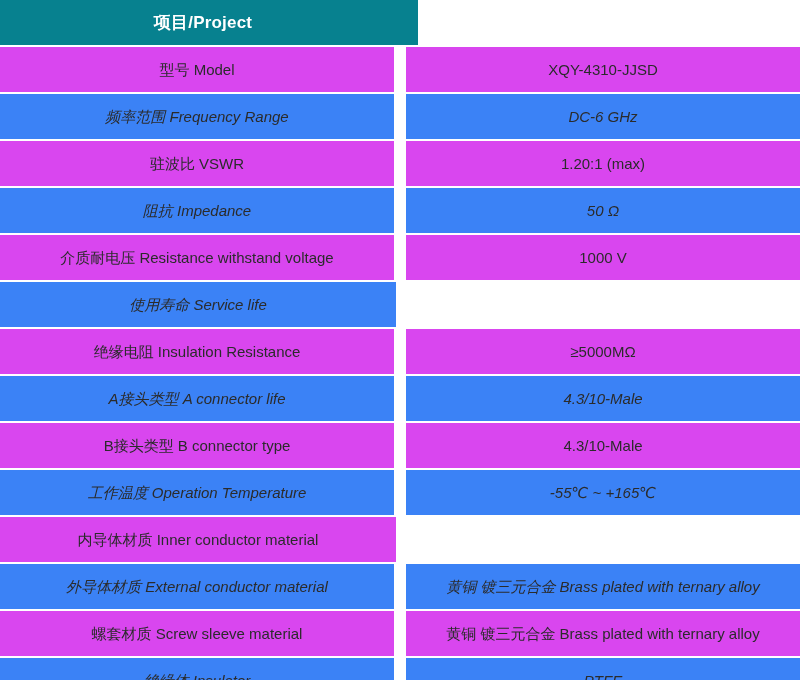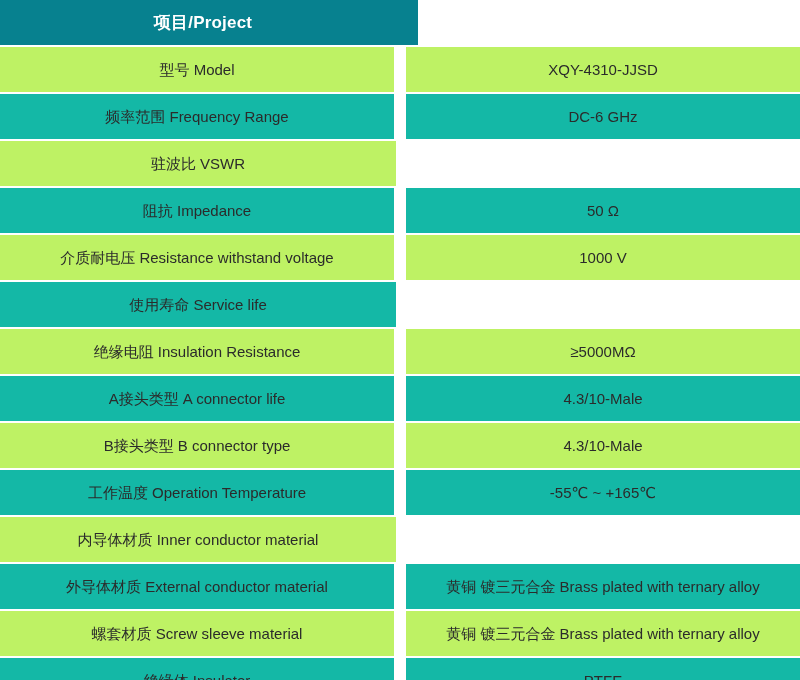--- a/index.html
+++ b/index.html
@@ -61,25 +61,26 @@
     letter-spacing: 0.2px;
     padding-left: 16px;
   }
   .row-header {
     height: 45px;
   }
 
   
   .row-odd .cell-project,
   .row-odd .cell-indicator {
-    background: #bef264;
+    background: #d946ef;
   }
   .row-even .cell-project,
   .row-even .cell-indicator {
-    background: #14b8a6;
+    background: #3b82f6;
+    font-style: italic;
   }
 
   .row-body .cell {
     color: #2b2b2b;
     font-size: 15px;
     font-weight: normal;
     line-height: 1.2;
     white-space: nowrap;
   }
 </style>
@@ -100,20 +101,21 @@
         <div class="cell cell-indicator">XQY-4310-JJSD</div>
       </div>
       <div class="row row-body row-even">
         <div class="cell cell-project">频率范围 Frequency Range</div>
         <div class="cell cell-spacer"></div>
         <div class="cell cell-indicator">DC-6 GHz</div>
       </div>
       <div class="row row-body row-odd">
         <div class="cell cell-project">驻波比 VSWR</div>
         <div class="cell cell-spacer"></div>
+        <div class="cell cell-indicator">1.20:1 (max)</div>
       </div>
       <div class="row row-body row-even">
         <div class="cell cell-project">阻抗 Impedance</div>
         <div class="cell cell-spacer"></div>
         <div class="cell cell-indicator">50 Ω</div>
       </div>
       <div class="row row-body row-odd">
         <div class="cell cell-project">介质耐电压 Resistance withstand voltage</div>
         <div class="cell cell-spacer"></div>
         <div class="cell cell-indicator">1000 V</div>

